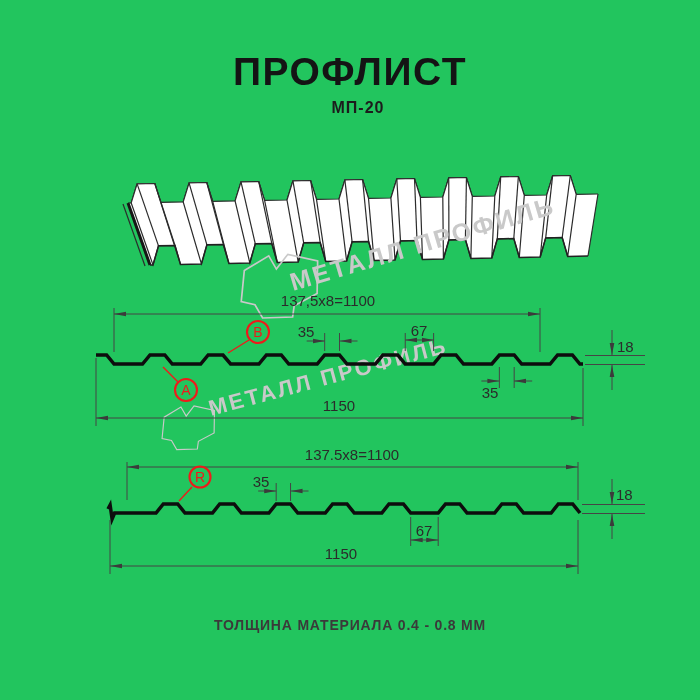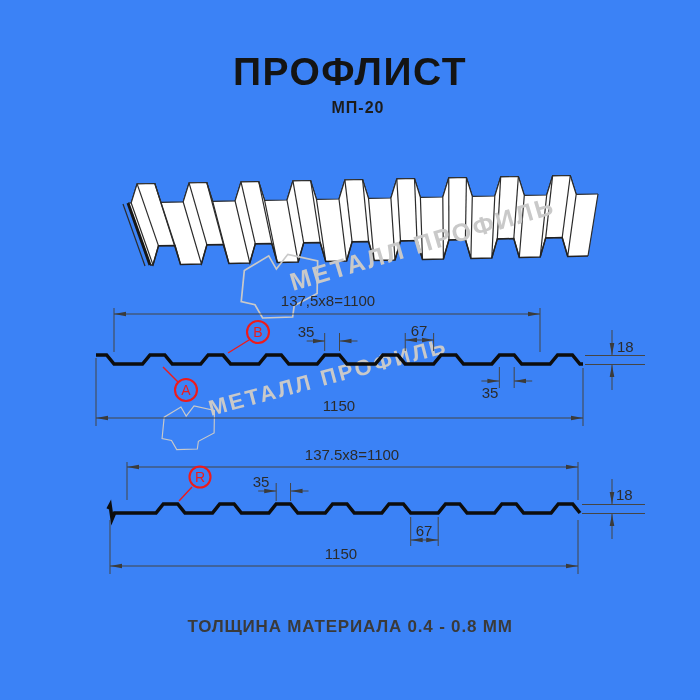--- a/index.html
+++ b/index.html
@@ -1,23 +1,23 @@
 <!DOCTYPE html>
 <html><head>
 <meta charset="utf-8">
 <style>
   html,body{margin:0;padding:0;background:#ffffff;}
-  .page{position:relative;width:700px;height:700px;background:#3b82f6;overflow:hidden;
+  .page{position:relative;width:700px;height:700px;background:#22c55e;overflow:hidden;
         font-family:"Liberation Sans",sans-serif;}
   .title{position:absolute;top:50px;left:0;width:700px;text-align:center;margin:0;
          font-size:39px;font-weight:800;letter-spacing:1.5px;color:#141414;}
   .subtitle{position:absolute;top:99px;left:0;width:700px;text-align:center;
          font-size:16px;font-weight:700;letter-spacing:1px;color:#1c1c1c;padding-left:8px;}
   .footer{position:absolute;top:617px;left:0;width:700px;text-align:center;
-         font-size:17px;font-weight:600;letter-spacing:0.8px;color:#3a3a3a;}
+         font-size:14px;font-weight:600;letter-spacing:0.8px;color:#3a3a3a;}
   svg{position:absolute;left:0;top:0;}
   
   .prof{fill:none;stroke:#0d0d0d;stroke-width:3.5;stroke-linejoin:miter;}
   .dim{stroke:#454545;stroke-width:1;fill:none;}
   .l3{stroke:#2b2b2b;stroke-width:1.2;fill:none;}
   .l3n{stroke:#222;stroke-width:1.5;fill:none;}
   .l3e{stroke:#161616;stroke-width:3;fill:none;}
   .sil{fill:#ffffff;stroke:none;}
   .band{fill:#ffffff;stroke:#2b2b2b;stroke-width:1.2;}
   .dim-text{font-family:"Liberation Sans",sans-serif;font-size:15px;fill:#2b2b2b;}

